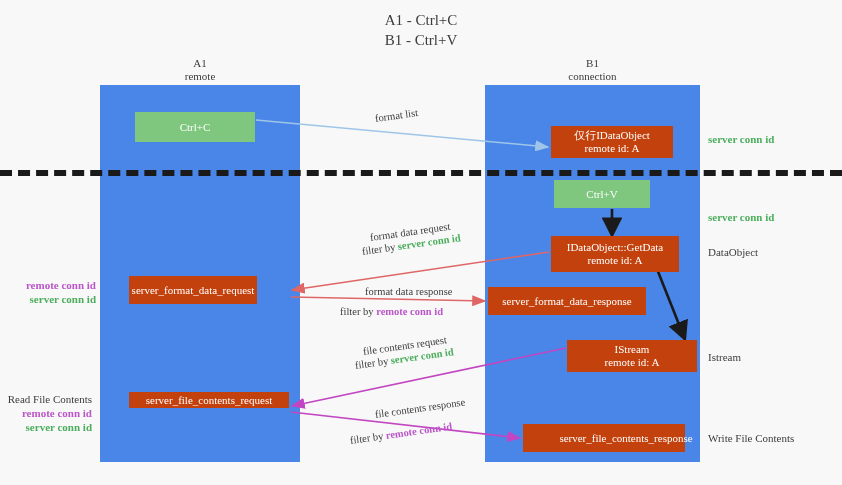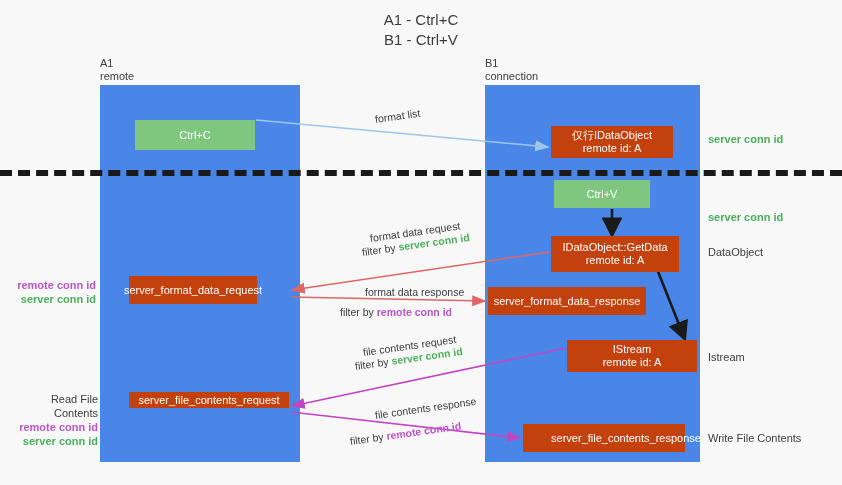--- a/index.html
+++ b/index.html
@@ -5,38 +5,39 @@
   html, body {
     margin: 0;
     padding: 0;
     background: #f8f8f8;
   }
   #canvas {
     position: relative;
     width: 842px;
     height: 485px;
     background: #f8f8f8;
-    font-family: Liberation Sans, sans-serif;
+    font-family: Liberation Serif, serif;
     overflow: hidden;
   }
   .abs { position: absolute; }
 
   
   #title {
     left: 0; top: 10px;
     width: 842px;
     text-align: center;
     font-size: 15px;
     color: #3c3c3c;
     line-height: 20px;
     white-space: pre-line;
   }
 
   
   .col-header {
+    text-align: center;
     font-size: 11px;
     color: #3c3c3c;
     line-height: 13px;
     white-space: pre-line;
   }
   #hdr-a1 { left: 100px; top: 57px; width: 200px; }
   #hdr-b1 { left: 485px; top: 57px; width: 215px; }
 
   
   .lane {
@@ -60,21 +61,21 @@
     text-align: center;
     color: #ffffff;
     font-size: 11px;
     line-height: 13px;
     white-space: pre-line;
     box-sizing: border-box;
   }
   .box.green  { background: #7fc77f; }
   .box.orange { background: #c2410c; }
 
-  #box-ctrlc        { left: 135px; top: 120px; width: 120px; height: 30px; }
+  #box-ctrlc        { left: 135px; top: 112px; width: 120px; height: 30px; }
   #box-idataobject  { left: 551px; top: 126px; width: 122px; height: 32px; }
   #box-ctrlv        { left: 554px; top: 180px; width: 96px; height: 28px; }
   #box-getdata      { left: 551px; top: 236px; width: 128px; height: 36px; }
   #box-fmt-req      { left: 129px; top: 276px; width: 128px; height: 28px; }
   #box-fmt-resp     { left: 488px; top: 287px; width: 158px; height: 28px; }
   #box-istream      { left: 567px; top: 340px; width: 130px; height: 32px; }
   #box-file-req     { left: 129px; top: 392px; width: 160px; height: 16px; }
   #box-file-resp    { left: 523px; top: 424px; width: 162px; height: 28px; padding-left: 44px; }
 
   
@@ -86,21 +87,21 @@
   .green-txt  { color: #4cae5c; font-weight: bold; }
   .purple-txt { color: #bb56c9; font-weight: bold; }
 
   #lbl-server-1 { left: 708px; top: 132px; }
   #lbl-server-2 { left: 708px; top: 210px; }
   #lbl-dataobject { left: 708px; top: 245px; }
   #lbl-istream    { left: 708px; top: 350px; }
   #lbl-writefile  { left: 708px; top: 431px; }
 
   #lbl-left-1 { left: 8px; top: 278px; width: 88px; text-align: right; }
-  #lbl-left-2 { left: 10px; top: 392px; width: 88px; text-align: right; }
+  #lbl-left-2 { left: 4px; top: 392px; width: 88px; text-align: right; }
 
   .stack { display: block; }
 
   
   .conn-label {
     font-size: 10.5px;
     color: #3c3c3c;
     line-height: 14px;
     white-space: nowrap;
   }

